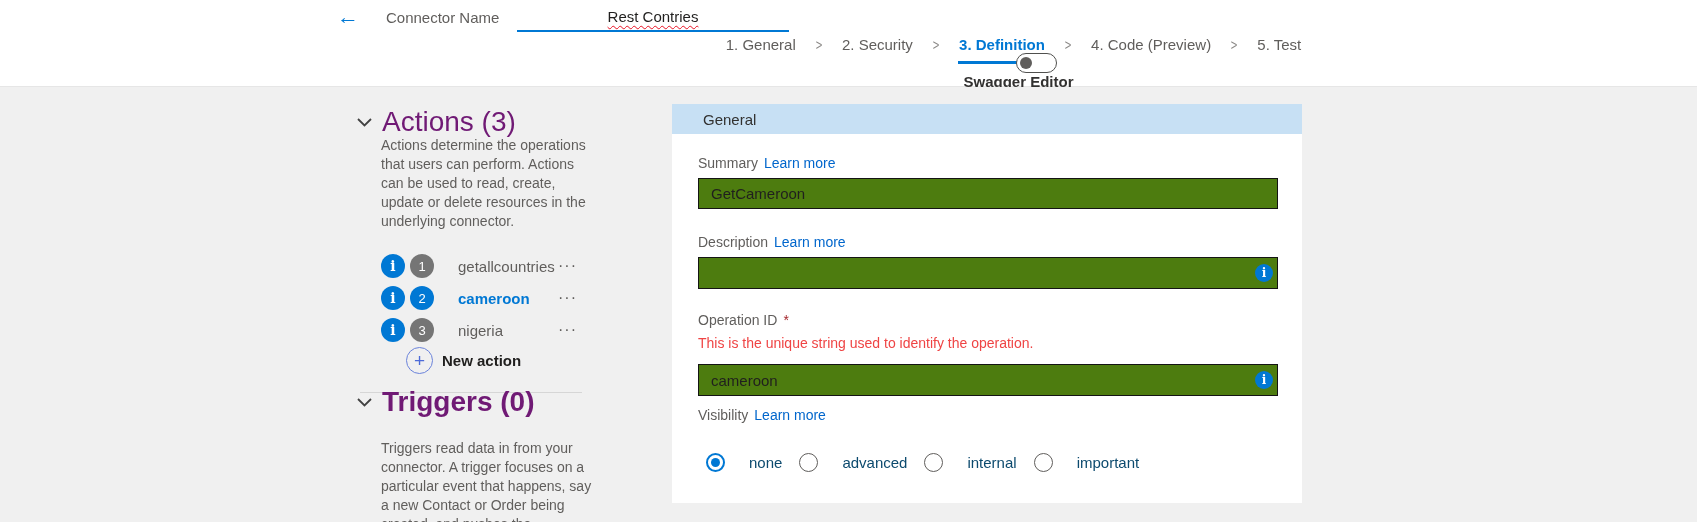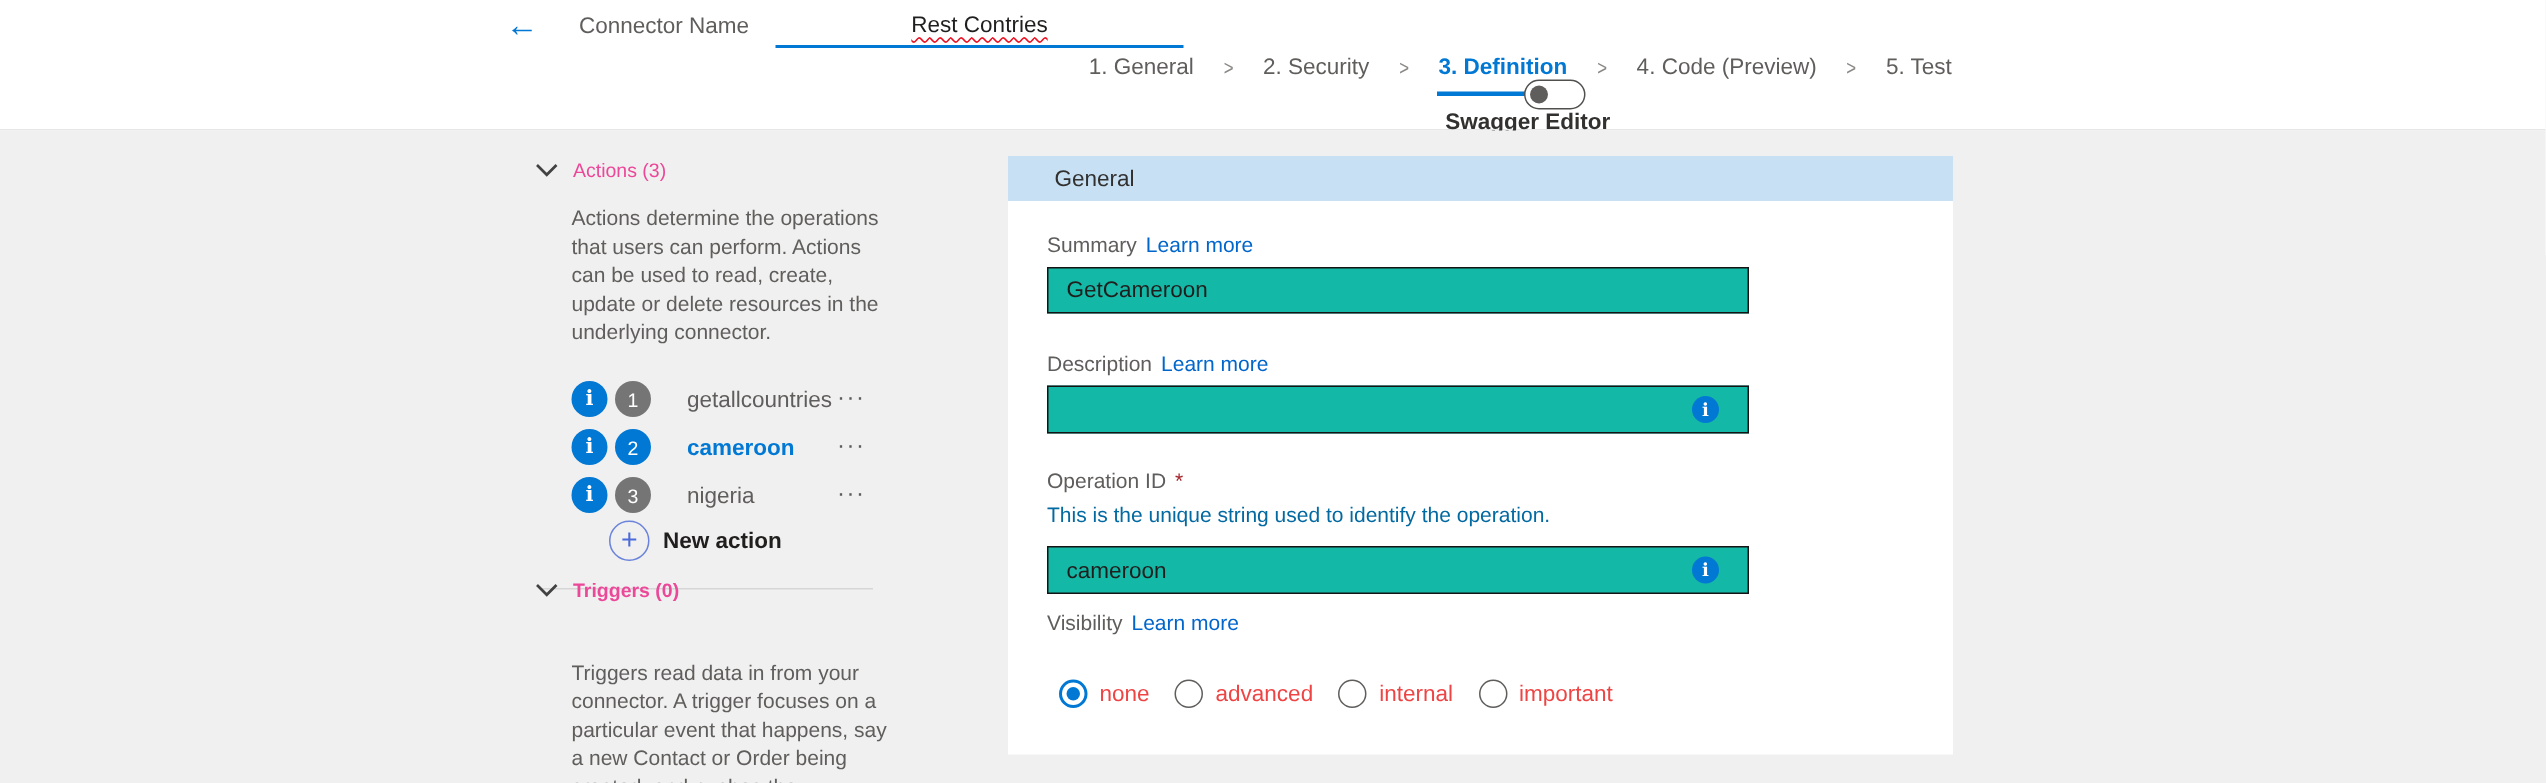--- a/index.html
+++ b/index.html
@@ -33,21 +33,21 @@
   .toggle-knob { position:absolute; left:3px; top:3px; width:12px; height:12px; border-radius:50%;
                  background:#605e5c; }
   .toggle-label { margin-left:10px; font-size:15px; color:#323130;font-weight:bold; }
   .cmd { display:flex; align-items:center; gap:9px; font-size:15px; color:#323130; cursor:pointer; white-space:nowrap; }
   .cmd .glyph { color:#0078d4; font-size:16px; }
   .cmd.create { margin-left:58px; }
   .cmd.cancel { margin-left:40px; }
   
   .content { position:absolute; left:0; top:87px; width:1697px; height:435px; background:#f0f0f0; }
   .section-header { position:absolute; display:flex; align-items:center; gap:10px; cursor:pointer; }
-  .section-title { font-size:13px; color:#ec4899; }
+  .section-title { font-size:28px; color:#701a75; }
   .chev { width:15px; height:9px; flex:0 0 auto; }
   .side-desc { position:absolute; font-size:14px; line-height:19px; color:#605e5c; }
   .action-list { position:absolute; left:381px; top:254px; width:196px; display:flex;
                  flex-direction:column; gap:8px; }
   .action-row { display:flex; align-items:center; height:24px; cursor:pointer; }
   .info-badge { width:24px; height:24px; border-radius:50%; background:#0078d4; color:#fff;
                 display:flex; align-items:center; justify-content:center;
                 font-family:"DejaVu Serif", serif; font-size:14px; font-weight:bold; flex:0 0 auto; cursor:pointer; }
   .num-badge { width:24px; height:24px; border-radius:50%; background:#757575; color:#fff;
                display:flex; align-items:center; justify-content:center; font-size:13px;
@@ -61,29 +61,29 @@
                  display:flex; align-items:center; justify-content:center; font-size:19px; font-weight:normal; }
   .new-action-label { font-size:15px; font-weight:bold; color:#201f1e; }
   .sidebar-divider { position:absolute; left:360px; top:392px; width:222px; height:1px; background:#d6d6d6; }
   
   .panel { position:absolute; left:672px; top:104px; width:630px; height:399px; background:#fff; }
   .panel-header { height:30px; background:#c7e0f4; display:flex; align-items:center;
                   padding-left:31px; font-size:15px; color:#323130; }
   .f-label { position:absolute; display:flex; gap:6px; font-size:14px; color:#605e5c; }
   .f-label .link { color:#0066cc; cursor:pointer; }
   .req { color:#a4262c; }
-  .helper { position:absolute; font-size:14px; color:#0369a1; }
-  .tbox { position:absolute; width:468px; height:31px; border:1.6px solid #141414; background:#14b8a6;
-          display:flex; align-items:center; padding:0 19px 0 12px; font-size:15px; color:#201f1e; }
+  .helper { position:absolute; font-size:14px; color:#ef4444; }
+  .tbox { position:absolute; width:580px; height:31px; border:1.6px solid #141414; background:#4d7c0f;
+          display:flex; align-items:center; padding:0 4px 0 12px; font-size:15px; color:#201f1e; }
   .tbox .grow { flex:1; overflow:hidden; white-space:nowrap; }
   .input-info { width:18px; height:18px; border-radius:50%; background:#0078d4; color:#fff;
                 display:flex; align-items:center; justify-content:center;
                 font-family:"DejaVu Serif", serif; font-size:12px; font-weight:bold; flex:0 0 auto; cursor:pointer; }
   .radio-row { position:absolute; left:34px; top:349px; display:flex; align-items:center; gap:17px; }
-  .radio { display:flex; align-items:center; gap:8px; font-size:15px; color:#ef4444; cursor:pointer; }
+  .radio { display:flex; align-items:center; gap:24px; font-size:15px; color:#0c4a6e; cursor:pointer; }
   .rdot { width:19px; height:19px; border-radius:50%; border:1px solid #605e5c; background:#fff;
           position:relative; flex:0 0 auto; }
   .radio.checked .rdot { border:2px solid #0078d4; }
   .radio.checked .rdot::after { content:""; position:absolute; left:3px; top:3px; width:9px; height:9px;
                                 border-radius:50%; background:#0078d4; }
 </style>
 </head>
 <body>
 
 <div class="topbar">

